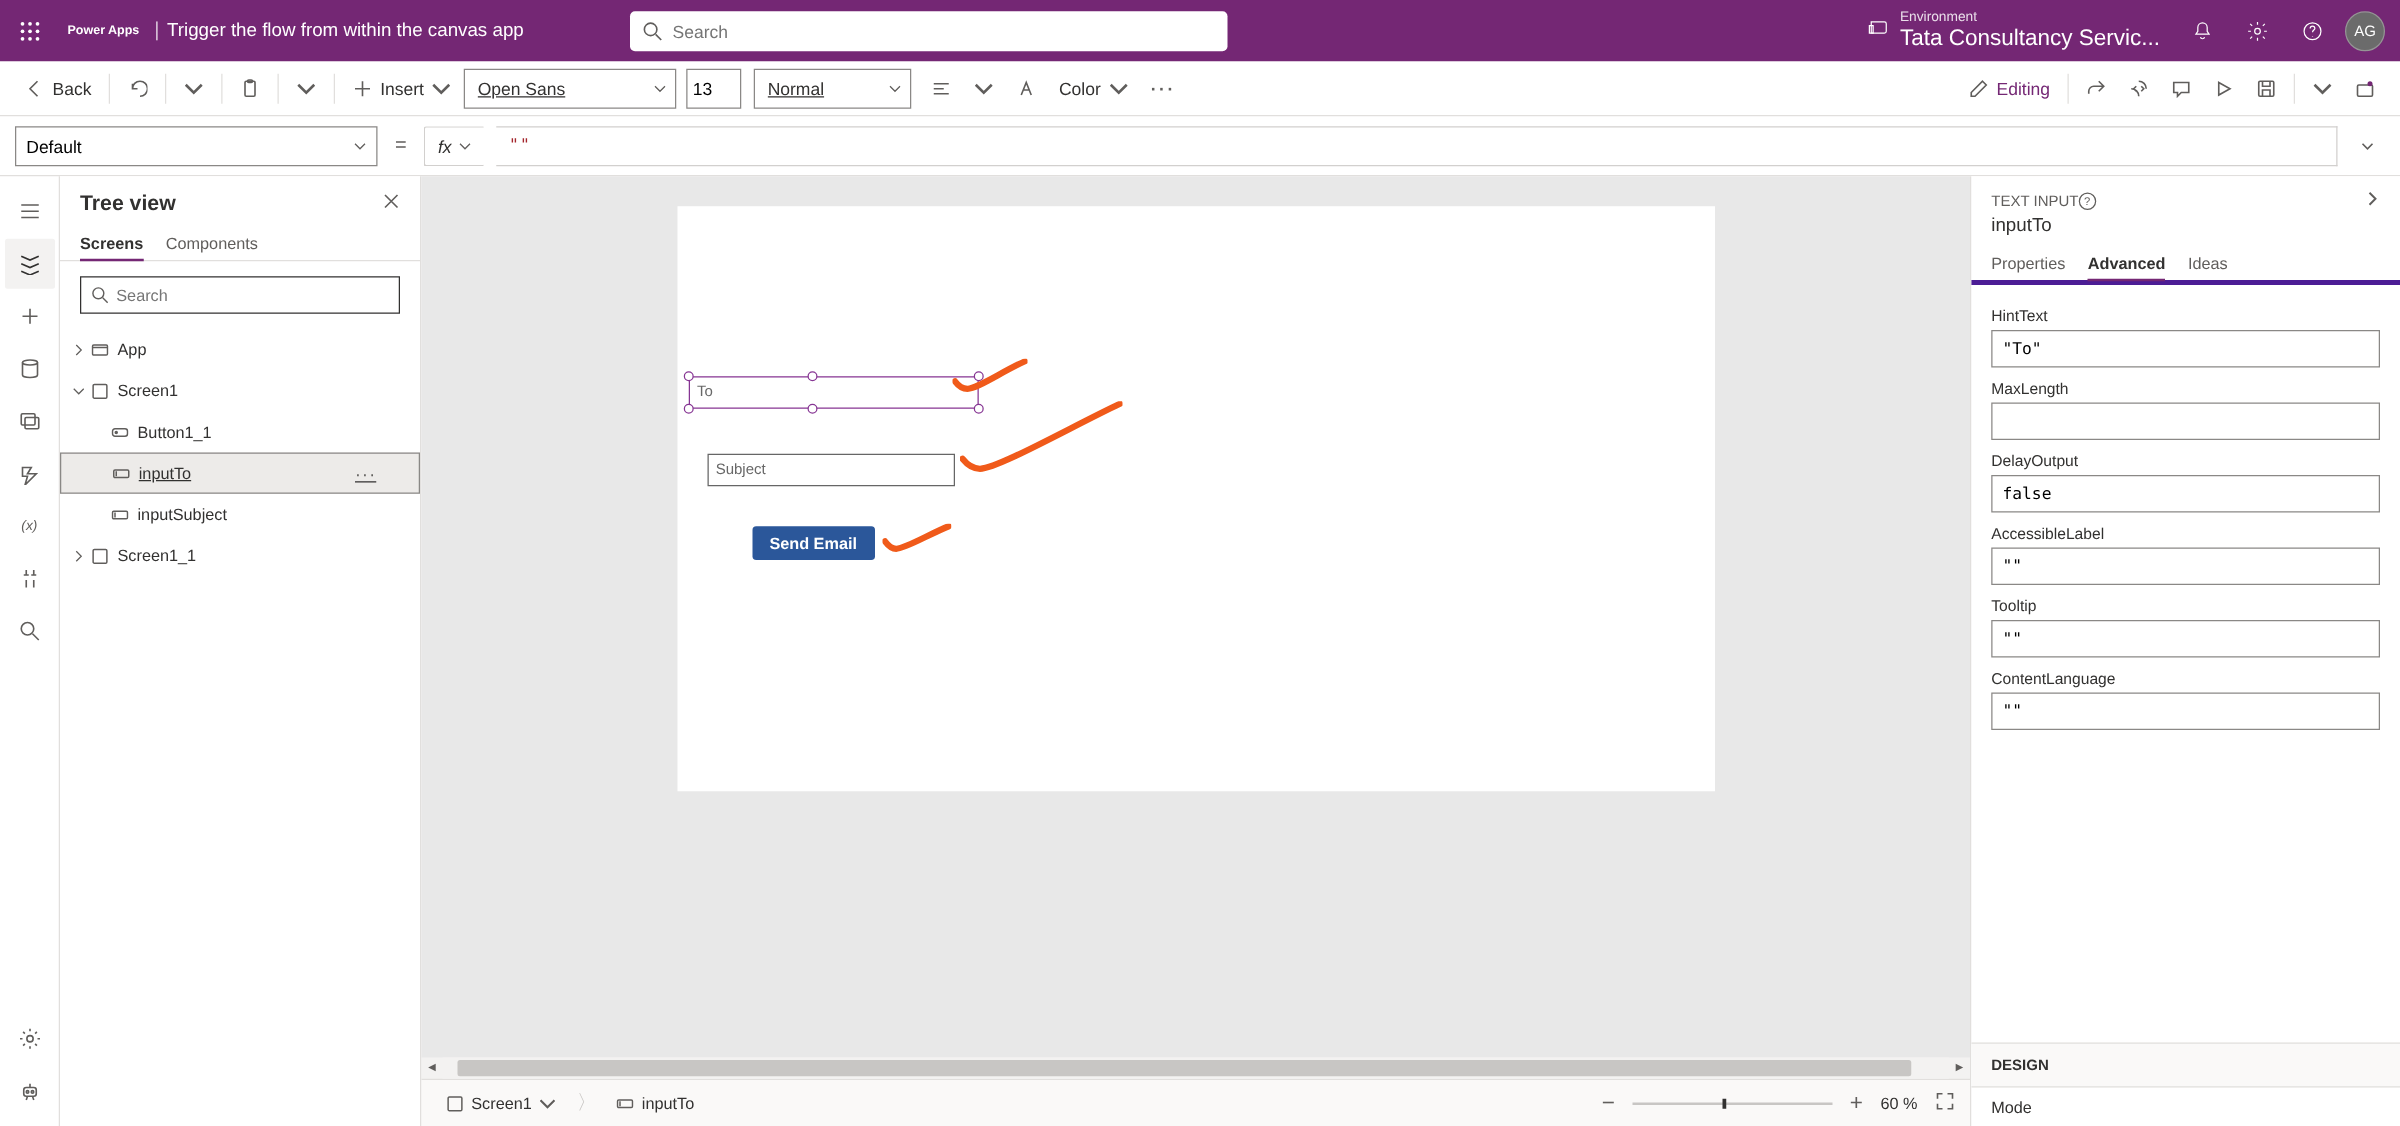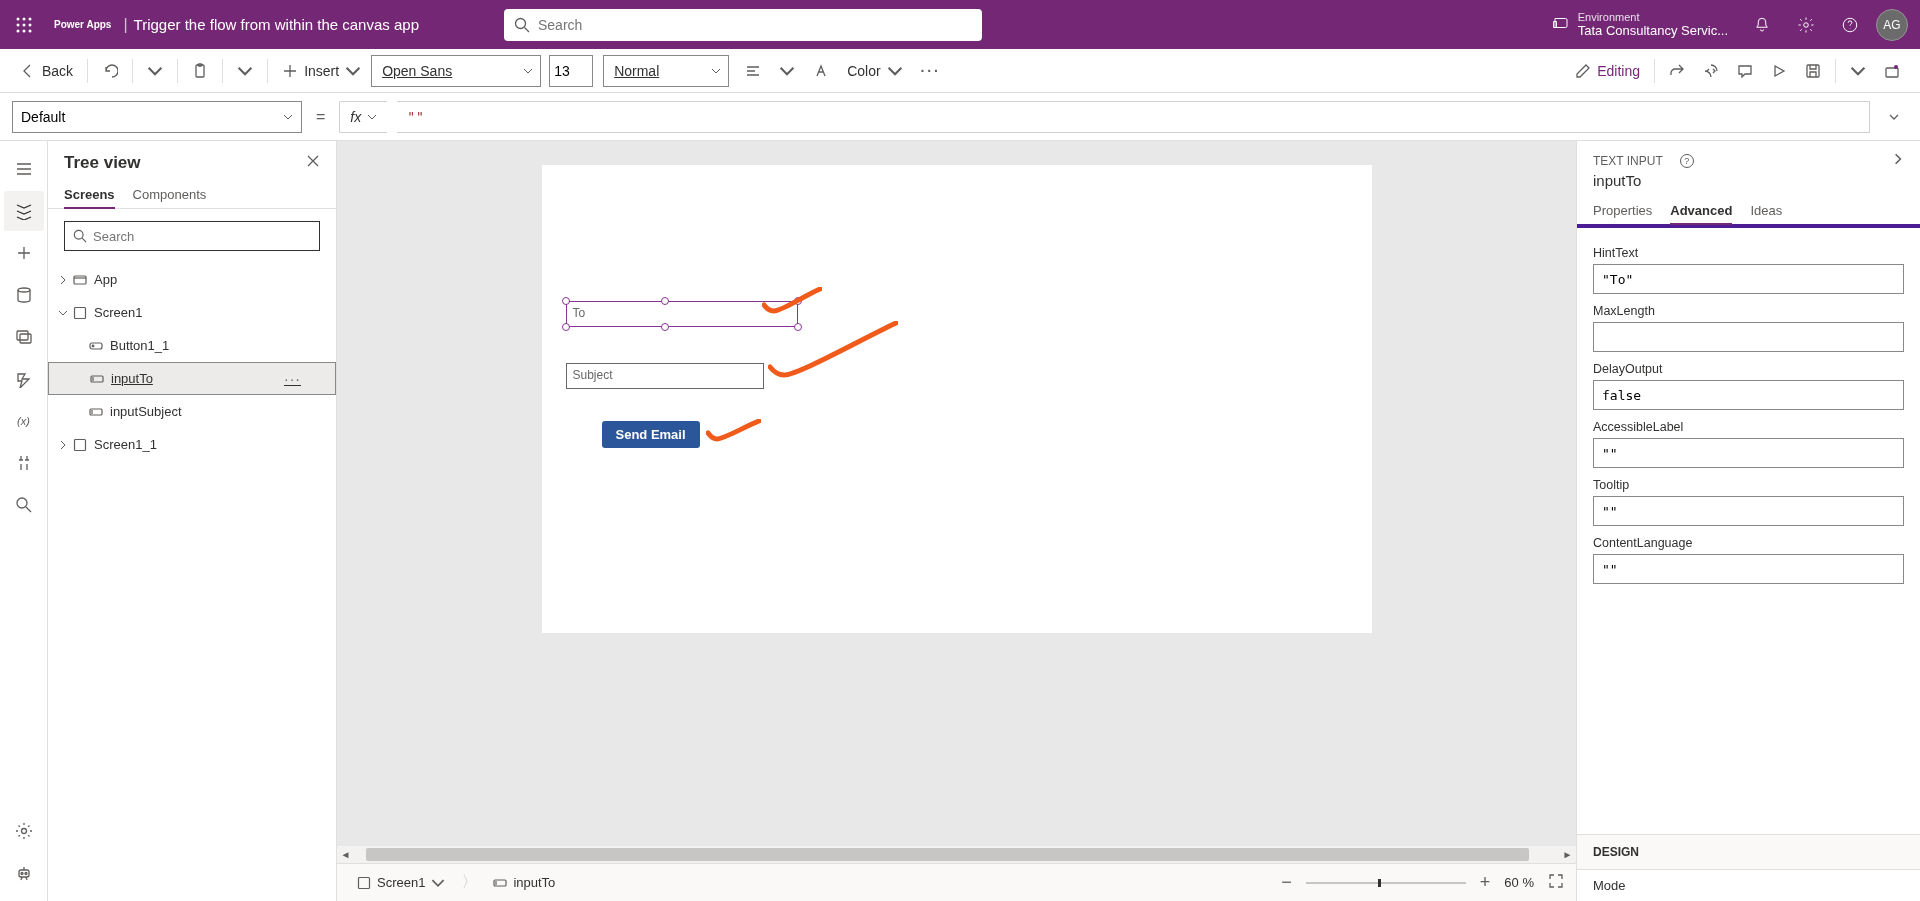--- a/index.html
+++ b/index.html
@@ -12,21 +12,21 @@
 .app-title { font-size: 10px; font-weight: 600; padding: 0 6px; }
 .app-sep { opacity: .7; padding: 0 6px; }
 .app-subtitle { font-size: 15px; }
 .search-wrap { margin-left: 85px; width: 478px; height: 32px; background: #fff; border-radius: 4px; display: flex; align-items: center; padding: 0 10px; }
 .search-wrap svg { width: 16px; height: 16px; fill: #605e5c; }
 .search-input { border: none; outline: none; flex: 1; font-size: 14px; margin-left: 8px; color: #323130; background: transparent; }
 .top-right { margin-left: auto; display: flex; align-items: center; height: 100%; }
 .env-block { display: flex; align-items: center; padding: 0 12px; gap: 8px; }
 .env-icon svg { width: 18px; height: 18px; fill: #fff; }
 .env-text .env-label { font-size: 11px; opacity: .85; }
-.env-text .env-name { font-size: 13px; }
+.env-text .env-name { font-size: 18px; }
 .hicon { width: 44px; height: 49px; display: flex; align-items: center; justify-content: center; cursor: pointer; }
 .hicon svg { width: 18px; height: 18px; fill: none; stroke: #fff; stroke-width: 1.3; }
 .avatar { width: 32px; height: 32px; border-radius: 50%; background: #6b6b6b; color: #fff; display: flex; align-items: center; justify-content: center; font-size: 12px; margin: 0 12px 0 4px; border: 1px solid #959595; }
 
 
 .cmdbar { height: 44px; border-bottom: 1px solid #e1dfdd; display: flex; align-items: center; padding: 0 12px; gap: 2px; }
 .cbtn { height: 32px; display: inline-flex; align-items: center; padding: 0 8px; border-radius: 2px; cursor: pointer; color: #323130; gap: 6px; font-size: 14px; }
 .cbtn svg { width: 16px; height: 16px; fill: none; stroke: #605e5c; stroke-width: 1.3; }
 .vsep { width: 1px; height: 24px; background: #e1dfdd; margin: 0 4px; }
 .sel { height: 32px; border: 1px solid #8a8886; background: #fff; padding: 0 24px 0 10px; font-size: 14px; color: #323130; outline: none; position: relative; text-decoration: underline; }
@@ -97,21 +97,21 @@
 .zoom-track { width: 160px; height: 2px; background: #c8c6c4; position: relative; }
 .zoom-thumb { position: absolute; top: -3px; left: 45%; width: 3px; height: 8px; background: #323130; }
 .hscroll { height: 17px; background: #f3f2f1; display: flex; align-items: center; }
 .hscroll .arrow { width: 17px; text-align: center; color: #605e5c; font-size: 10px; cursor: pointer; }
 .hscroll .track { flex: 1; height: 17px; background: #f3f2f1; position: relative; }
 .hscroll .thumb { position: absolute; left: 12px; right: 30px; top: 2px; bottom: 2px; background: #c8c6c4; border-radius: 2px; }
 
 
 .prop-panel { width: 344px; border-left: 1px solid #e1dfdd; background: #fff; display: flex; flex-direction: column; overflow: hidden; }
 .pp-head { padding: 12px 16px 0; }
-.pp-type { font-size: 12px; color: #605e5c; display: flex; align-items: center; gap: 17px; }
+.pp-type { font-size: 12px; color: #605e5c; display: flex; align-items: center; gap: 0; }
 .pp-type .q { display: inline-flex; width: 14px; height: 14px; border: 1px solid #605e5c; border-radius: 50%; align-items: center; justify-content: center; font-size: 9px; }
 .pp-name { font-size: 15px; color: #323130; padding: 4px 0 8px; }
 .pp-tabs { display: flex; padding: 0 16px; gap: 18px; border-bottom: 4px solid #4c1d95; }
 .pp-tab { font-size: 13px; color: #605e5c; padding: 6px 0; cursor: pointer; position: relative; }
 .pp-tab.active { color: #323130; font-weight: 600; }
 .pp-tab.active::after { content: ""; position: absolute; left: 0; right: 0; bottom: -1px; height: 2px; background: #742774; }
 .pp-body { flex: 1; overflow: auto; padding: 8px 16px 16px; }
 .pp-field { margin-top: 10px; }
 .pp-label { font-size: 12.5px; color: #323130; display: block; margin-bottom: 4px; }
 .pp-input { width: 100%; height: 30px; border: 1px solid #8a8886; padding: 0 8px; font-size: 13px; outline: none; font-family: Consolas, monospace; }
@@ -487,21 +487,21 @@
           </span>
         <span>Screen1_1</span>
       </div>
     </div>
   </div>
 
   <div class="canvas-wrap">
     <div class="canvas-scroll">
       <div class="canvas">
 
-        <div class="ctl" style="left:24px; top:136px; width:232px;">
+        <div class="ctl" style="left:9px; top:136px; width:232px;">
           <div class="input-box sel-outline" style="height:26px;">
             <span>To</span>
           </div>
           <div class="handle" style="left:-4px; top:-4px;"></div>
           <div class="handle" style="left:95px; top:-4px;"></div>
           <div class="handle" style="right:-4px; top:-4px;"></div>
           <div class="handle" style="left:-4px; bottom:-4px;"></div>
           <div class="handle" style="left:95px; bottom:-4px;"></div>
           <div class="handle" style="right:-4px; bottom:-4px;"></div>
         </div>

